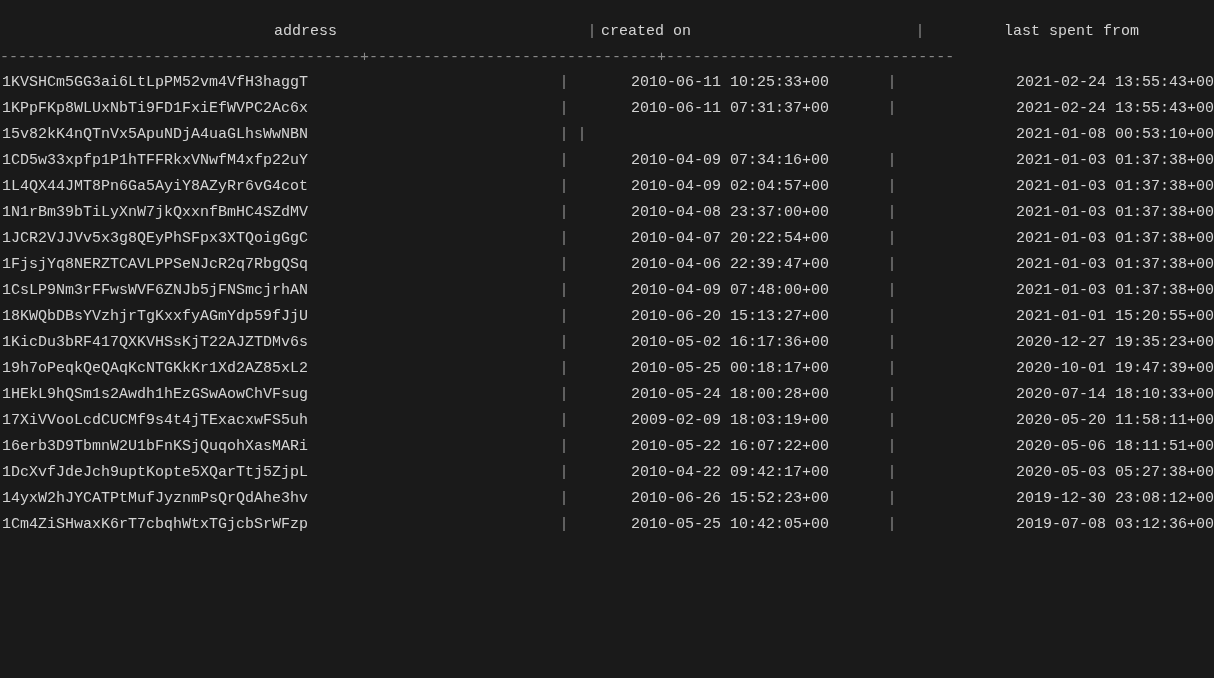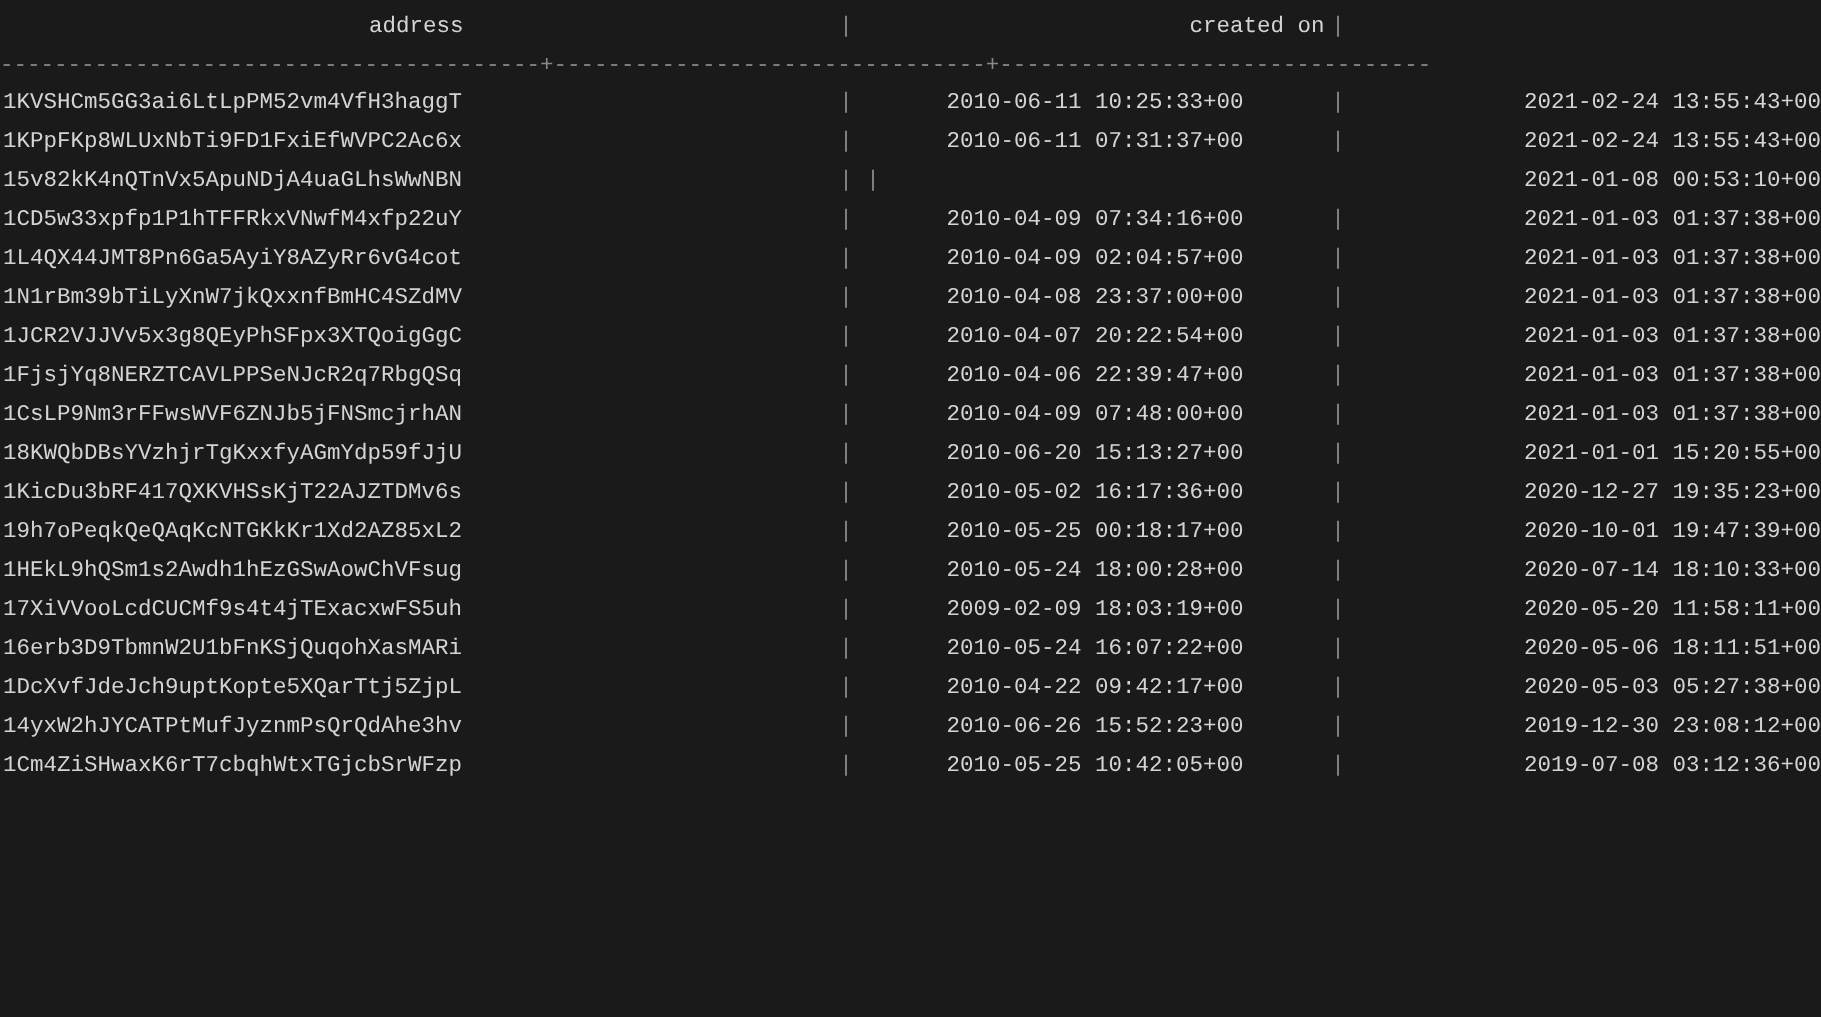--- a/index.html
+++ b/index.html
@@ -32,21 +32,21 @@
 
     .col-sep {
       width: 18px;
       text-align: center;
       flex-shrink: 0;
       color: #888;
     }
 
     .col-created {
       width: 310px;
-      text-align: right;
+      text-align: left;
       flex-shrink: 0;
     }
 
     .col-last {
       flex: 1;
       text-align: center;
     }
 
     .divider-row {
       display: flex;
@@ -72,33 +72,35 @@
       padding-left: 4px;
     }
 
     .table-row .col-last {
       text-align: right;
       padding-left: 4px;
     }
 
     .header-row {
       display: flex;
-      padding: 6px 0 2px 0;
+      padding: 20px 0 2px 0;
+      margin-left: 28px;
     }
   </style>
 </head>
 <body>
 
 <div class="table-container">
 
   <div class="header-row">
     <div class="col-address">address</div>
     <div class="col-sep">|</div>
     <div class="col-created">created on</div>
     <div class="col-sep">|</div>
+    <div class="col-last">last spent from</div>
   </div>
 
   <div class="divider-row">
     <span>----------------------------------------+--------------------------------+--------------------------------</span>
   </div>
 
   <div id="rows-container">
       <div class="table-row">
     <div class="col-address">1KVSHCm5GG3ai6LtLpPM52vm4VfH3haggT</div>
     <div class="col-sep">|</div>
@@ -192,21 +194,21 @@
       <div class="table-row">
     <div class="col-address">17XiVVooLcdCUCMf9s4t4jTExacxwFS5uh</div>
     <div class="col-sep">|</div>
     <div class="col-created">2009-02-09 18:03:19+00</div>
     <div class="col-sep">|</div>
     <div class="col-last">2020-05-20 11:58:11+00</div>
   </div>
       <div class="table-row">
     <div class="col-address">16erb3D9TbmnW2U1bFnKSjQuqohXasMARi</div>
     <div class="col-sep">|</div>
-    <div class="col-created">2010-05-24 16:07:22+00</div>
+    <div class="col-created">2010-05-22 16:07:22+00</div>
     <div class="col-sep">|</div>
     <div class="col-last">2020-05-06 18:11:51+00</div>
   </div>
       <div class="table-row">
     <div class="col-address">1DcXvfJdeJch9uptKopte5XQarTtj5ZjpL</div>
     <div class="col-sep">|</div>
     <div class="col-created">2010-04-22 09:42:17+00</div>
     <div class="col-sep">|</div>
     <div class="col-last">2020-05-03 05:27:38+00</div>
   </div>

